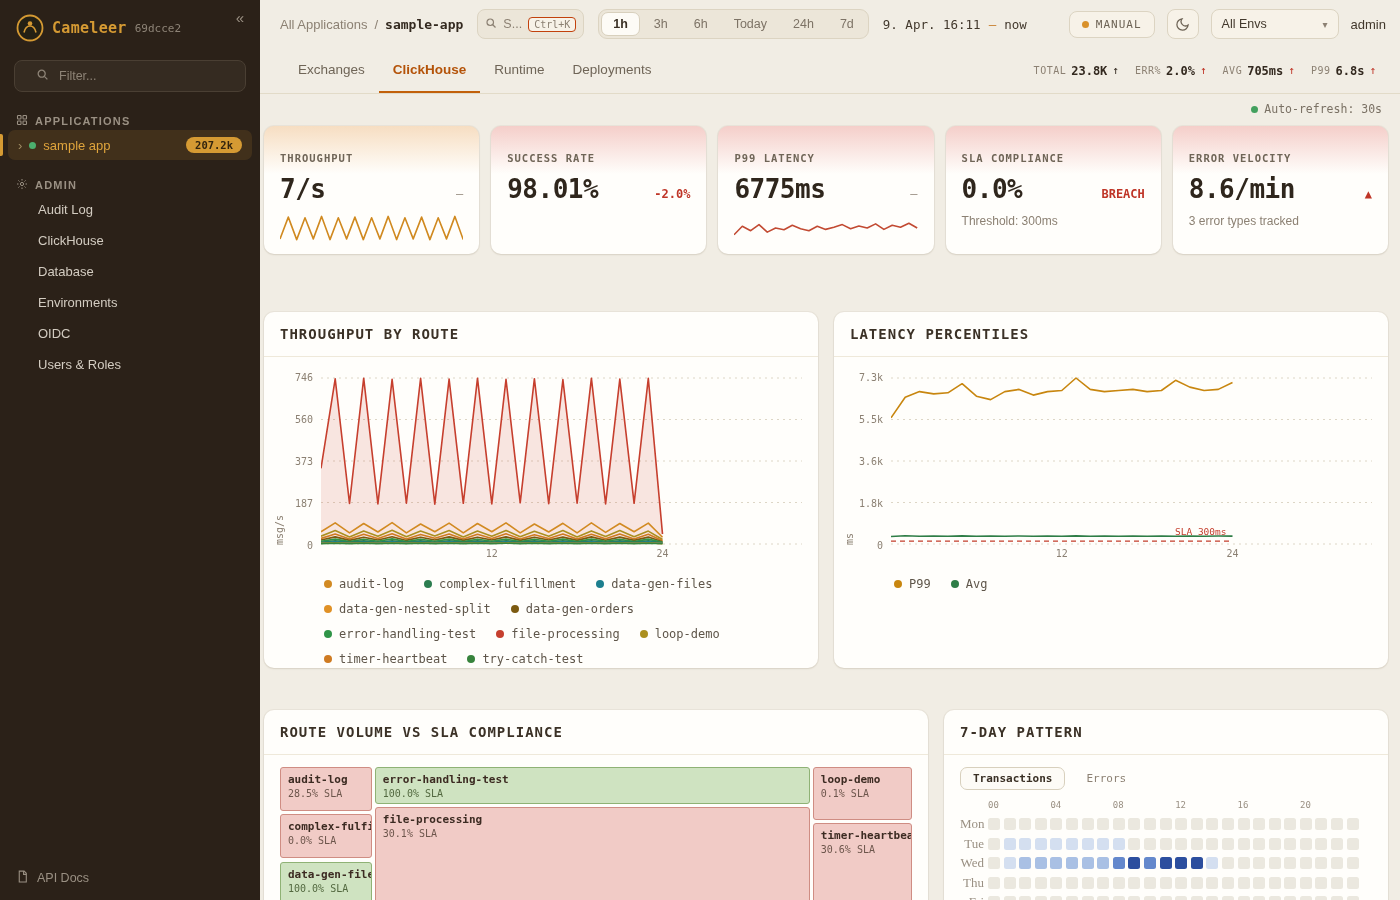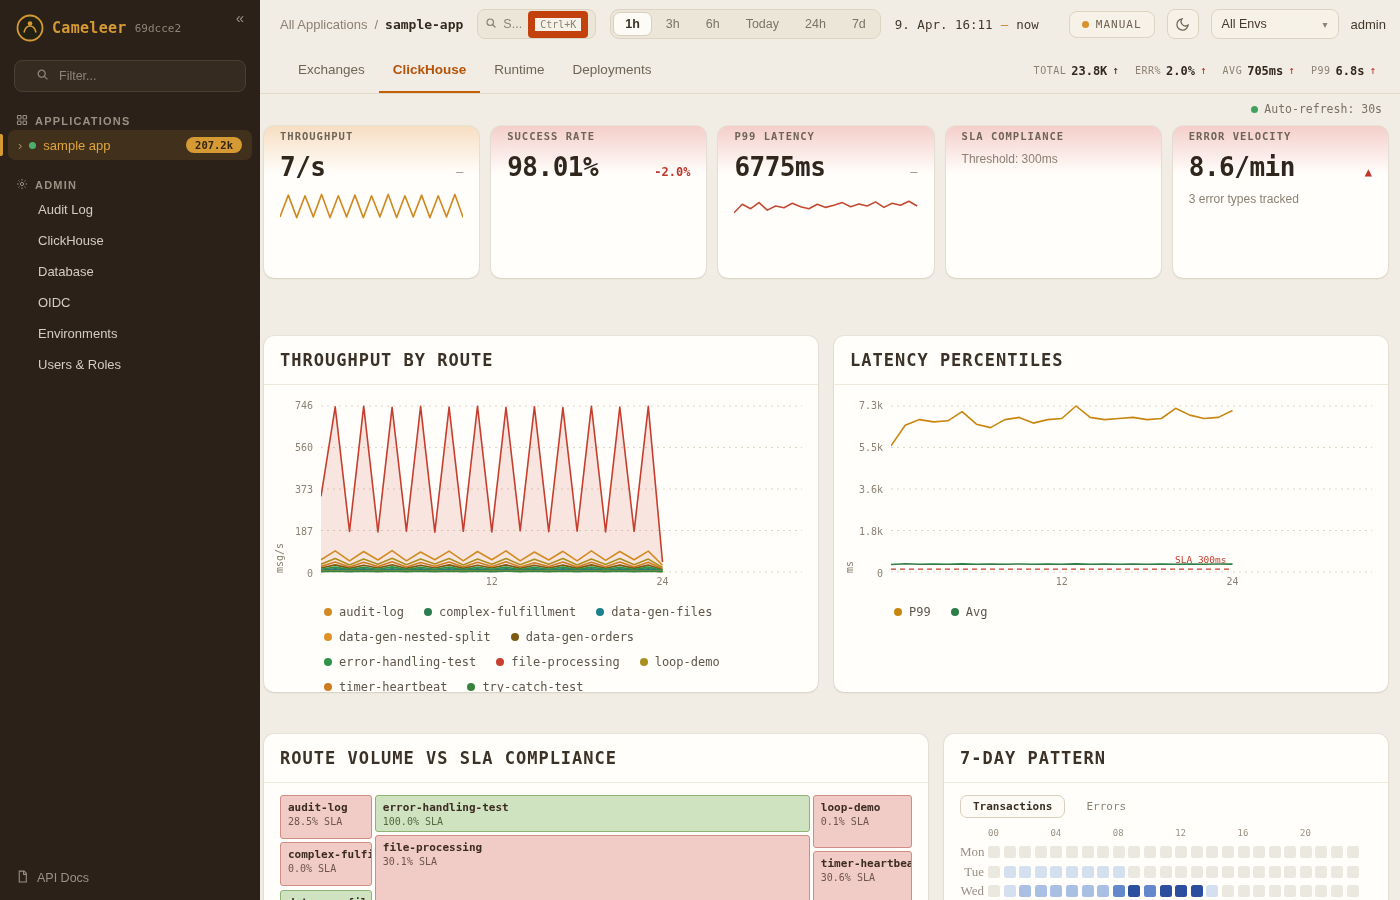--- a/index.html
+++ b/index.html
@@ -39,21 +39,21 @@
   .sb-footer{margin-top:auto;display:flex;align-items:center;gap:8px;padding:14px 16px;color:#9a9083;font-size:12.5px;cursor:pointer;}
 
   
   main{flex:1;display:flex;flex-direction:column;min-width:0;}
   .topbar{height:48px;display:flex;align-items:center;gap:14px;padding:0 14px 0 20px;}
   .breadcrumb{display:flex;align-items:center;gap:7px;font-size:13px;color:var(--muted);white-space:nowrap;}
   .bc-root{cursor:pointer;}
   .bc-cur{font-family:var(--mono);font-weight:bold;color:var(--ink);}
   .search-box{display:flex;align-items:center;gap:6px;background:#ece6d9;border:1px solid var(--border);border-radius:8px;height:30px;padding:0 7px;cursor:text;}
   .search-text{color:var(--muted);font-size:12.5px;}
-  kbd{font-family:var(--mono);font-size:10px;color:var(--muted);background:#f7f2e8;border:7px solid #c2410c;border-radius:4px;padding:1px 5px;}
+  kbd{font-family:var(--mono);font-size:10px;color:var(--muted);background:#f7f2e8;border:1px solid #c2410c;border-radius:4px;padding:1px 5px;}
   .time-seg{display:flex;align-items:center;background:#ece6d9;border:1px solid var(--border);border-radius:9px;padding:2px;gap:2px;}
   .seg-btn{border:1px solid transparent;background:transparent;color:#7d7366;font-size:12.5px;padding:4px 11px;border-radius:7px;cursor:pointer;font-family:var(--sans);}
   .seg-btn.active{background:#fdfbf6;border-color:#d8d0bd;color:#3a3025;font-weight:bold;}
   .date-range{font-family:var(--mono);font-size:12.5px;color:#42382c;display:flex;gap:8px;align-items:center;white-space:nowrap;}
   .date-sep{color:#c77d2a;}
   .right-cluster{margin-left:auto;display:flex;align-items:center;gap:12px;}
   .manual-btn{display:flex;align-items:center;gap:7px;border:1px solid var(--border);background:#f7f2e8;border-radius:8px;padding:6px 12px;font-family:var(--mono);font-size:11px;letter-spacing:1px;color:#6d6355;cursor:pointer;}
   .manual-dot{width:7px;height:7px;border-radius:50%;background:#d9912b;}
   .icon-btn{width:32px;height:30px;display:flex;align-items:center;justify-content:center;border:1px solid var(--border);background:#f7f2e8;border-radius:8px;cursor:pointer;}
   .env-select{display:flex;align-items:center;justify-content:space-between;border:1px solid var(--border);background:#f7f2e8;border-radius:8px;height:30px;padding:0 10px;width:128px;font-size:12.5px;color:#42382c;cursor:pointer;}
@@ -72,34 +72,34 @@
   .stat-arrow{font-size:11px;}
   .stat-arrow.red{color:var(--red);}
   .stat-arrow.dark{color:var(--ink);}
 
   
   .content{flex:1;overflow:hidden;padding:0 12px 0 4px;}
   .refresh-row{display:flex;justify-content:flex-end;align-items:center;gap:6px;padding:8px 6px 10px;font-family:var(--mono);font-size:11.5px;color:#7a7164;}
   .green-dot{width:7px;height:7px;border-radius:50%;background:#43a05e;}
 
   .kpi-grid{display:grid;grid-template-columns:repeat(5,1fr);gap:12px;}
-  .kpi-card{height:152px;border-radius:10px;background:var(--panel);box-shadow:0 1px 2px rgba(93,70,40,.12),0 0 0 1px rgba(93,70,40,.05);padding:4px 16px;position:relative;overflow:hidden;}
+  .kpi-card{height:128px;border-radius:10px;background:var(--panel);box-shadow:0 1px 2px rgba(93,70,40,.12),0 0 0 1px rgba(93,70,40,.05);padding:26px 16px;position:relative;overflow:hidden;}
   .kpi-label{font-family:var(--mono);font-size:10.5px;letter-spacing:1px;color:#6f6557;font-weight:bold;}
   .kpi-value-row{display:flex;align-items:baseline;justify-content:space-between;margin-top:10px;}
   .kpi-value{font-family:var(--mono);font-size:26px;font-weight:bold;color:#2f261c;letter-spacing:-.5px;}
   .kpi-delta{font-family:var(--mono);font-size:12px;}
   .kpi-delta.red{color:var(--red);font-weight:bold;}
   .kpi-delta.muted{color:#9a9083;}
   .kpi-spark{height:36px;margin-top:6px;}
   .kpi-sub{margin-top:10px;font-size:12px;color:var(--muted);}
 
   .charts-grid{display:grid;grid-template-columns:1fr 1fr;gap:16px;margin-top:58px;}
   .panel{background:var(--panel);border-radius:10px;box-shadow:0 1px 2px rgba(93,70,40,.12),0 0 0 1px rgba(93,70,40,.05);overflow:hidden;}
   .chart-panel{height:356px;}
-  .panel-h{margin:0;padding:14px 16px;font-family:var(--mono);font-size:17px;font-weight:bold;letter-spacing:1px;color:#3b3126;border-bottom:1px solid #efe9da;}
+  .panel-h{margin:0;padding:14px 16px;font-family:var(--mono);font-size:14px;font-weight:bold;letter-spacing:1px;color:#3b3126;border-bottom:1px solid #efe9da;}
   .chart-block{display:flex;align-items:flex-start;padding:20px 16px 0 10px;}
   .ylab{writing-mode:vertical-rl;transform:rotate(180deg);font-family:var(--mono);font-size:10px;color:var(--muted);height:168px;display:flex;align-items:center;}
   .ycol{position:relative;width:36px;height:168px;}
   .ycol span{position:absolute;right:8px;transform:translateY(-50%);font-family:var(--mono);font-size:10px;color:var(--muted);}
   .plot-col{flex:1;min-width:0;}
   .plot{height:168px;position:relative;}
   .plot svg{display:block;}
   .xticks{position:relative;height:18px;}
   .xticks span{position:absolute;top:3px;transform:translateX(-50%);font-family:var(--mono);font-size:10px;color:var(--muted);}
   .legend{display:flex;flex-wrap:wrap;column-gap:20px;row-gap:11px;margin:14px 16px 16px 60px;}
@@ -184,22 +184,22 @@
             <path d="M12 2v3M12 19v3M2 12h3M19 12h3M4.9 4.9l2.1 2.1M17 17l2.1 2.1M19.1 4.9L17 7M7 17l-2.1 2.1"></path>
           </svg>
       </span>
       <span>ADMIN</span>
     </div>
 
     <nav id="admin-list">
         <div class="sb-item">Audit Log</div>
         <div class="sb-item">ClickHouse</div>
         <div class="sb-item">Database</div>
+        <div class="sb-item">Environments</div>
         <div class="sb-item">OIDC</div>
-        <div class="sb-item">Environments</div>
         <div class="sb-item">Users &amp; Roles</div>
       </nav>
 
     <div class="sb-footer">
       <span>
         <svg width="13" height="13" viewBox="0 0 24 24" fill="none" stroke="#9a9083" stroke-width="2">
             <path d="M6 2h9l4 4v16H6z"></path>
             <path d="M14 2v6h5"></path>
           </svg>
       </span>
@@ -315,20 +315,24 @@
             <div class="kpi-value-row">
               <span class="kpi-value">6775ms</span>
               <span class="kpi-delta muted">–</span>
             </div>
             <div class="kpi-spark"><svg width="183.203125" height="36">
                 <polyline points="0.0,24.8 8.3,16.3 16.7,20.7 25.0,14.6 33.3,22.1 41.6,18.0 50.0,19.7 58.3,15.3 66.6,18.7 74.9,20.7 83.3,16.3 91.6,19.4 99.9,17.3 108.3,14.6 116.6,18.7 124.9,16.0 133.2,18.0 141.6,13.9 149.9,19.4 158.2,15.3 166.5,17.3 174.9,13.2 183.2,18.0" fill="none" stroke="#c24a32" stroke-width="1.6" stroke-linejoin="round"></polyline>
               </svg></div>
           </div>
           <div class="kpi-card" style="background-color: rgb(255, 254, 251); background-image: linear-gradient(rgba(217, 83, 74, 0.28) 0px, rgba(255, 255, 255, 0) 48px);">
             <div class="kpi-label">SLA COMPLIANCE</div>
+            <div class="kpi-value-row">
+              <span class="kpi-value">0.0%</span>
+              <span class="kpi-delta red">BREACH</span>
+            </div>
             <div class="kpi-sub">Threshold: 300ms</div>
           </div>
           <div class="kpi-card" style="background-color: rgb(255, 254, 251); background-image: linear-gradient(rgba(217, 83, 74, 0.28) 0px, rgba(255, 255, 255, 0) 48px);">
             <div class="kpi-label">ERROR VELOCITY</div>
             <div class="kpi-value-row">
               <span class="kpi-value">8.6/min</span>
               <span class="kpi-delta red">▲</span>
             </div>
             <div class="kpi-sub">3 error types tracked</div>
           </div>

